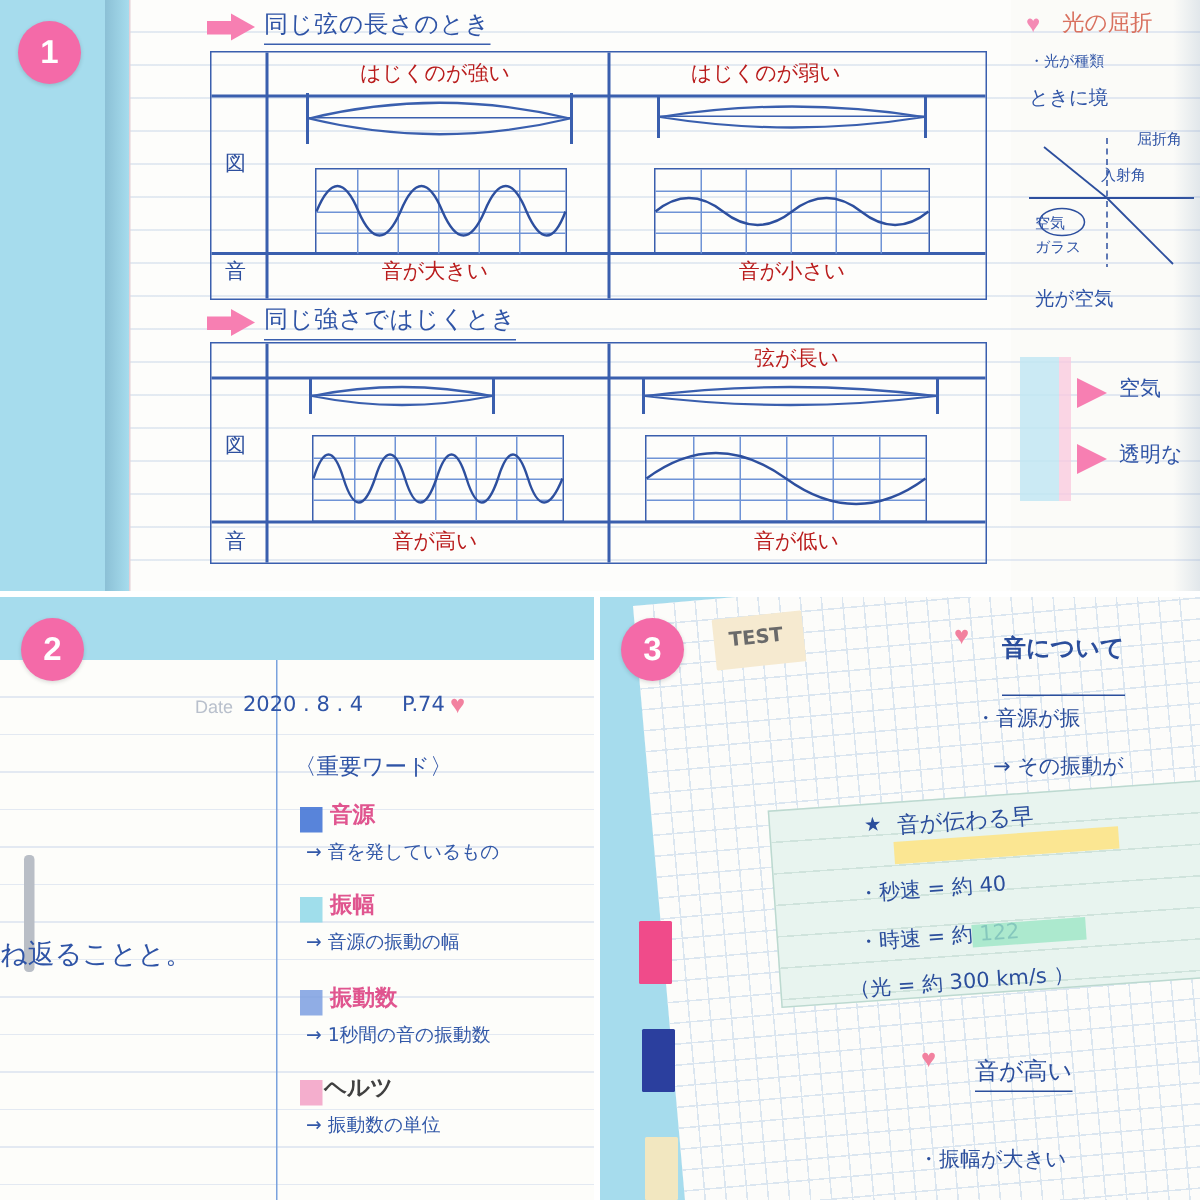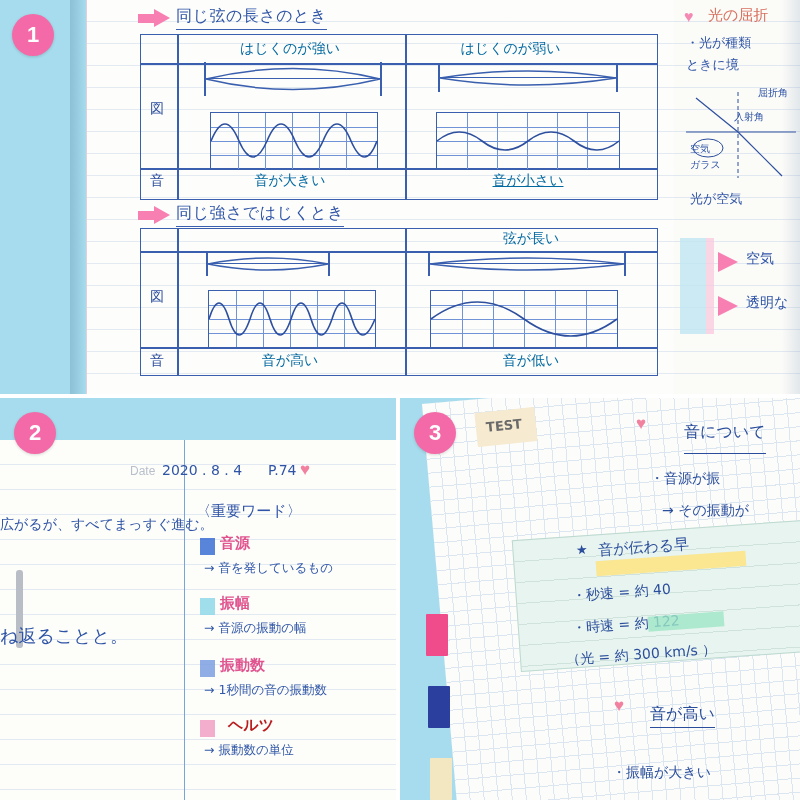--- a/index.html
+++ b/index.html
@@ -49,21 +49,21 @@
   .arrow-tail{position:absolute;height:9px;background:#f77fb2;}
 
   .t1{position:absolute;font-size:15px;letter-spacing:.5px;}
 
   
   .tbl{position:absolute;border:1.6px solid #3a5fae;}
   .tbl .vline{position:absolute;top:0;bottom:0;width:1.6px;background:#3a5fae;}
   .tbl .hline{position:absolute;left:0;right:0;height:1.6px;background:#3a5fae;}
 
   .cellLabel{position:absolute;font-size:14px;color:#2d4f9e;}
-  .centerTxt{position:absolute;text-align:center;font-size:14px;color:#0369a1;}
+  .centerTxt{position:absolute;text-align:center;font-size:14px;color:#b91c1c;}
 
   
   .gridbox{position:absolute;border:1.3px solid #3a5fae;background:transparent;}
   .gridbox .g{position:absolute;background:#6f93d6;}
 
   .stringdiag{position:absolute;}
   .stringdiag .bar{position:absolute;width:1.6px;background:#3a5fae;}
   .stringdiag .mid{position:absolute;height:1.4px;background:#3a5fae;}
 
   svg.wave{position:absolute;left:0;top:0;overflow:visible;}
@@ -125,21 +125,21 @@
       <div class="vline" style="left:36px;"></div>
       <div class="vline" style="left:264px;"></div>
       <div class="hline" style="top:28px;"></div>
       <div class="hline" style="top:133px;"></div>
     </div>
     <div class="centerTxt" style="left:176px;top:40px;width:228px;">はじくのが強い</div>
     <div class="centerTxt" style="left:406px;top:40px;width:209px;">はじくのが弱い</div>
     <div class="cellLabel" style="left:150px;top:100px;">図</div>
     <div class="cellLabel" style="left:150px;top:172px;">音</div>
     <div class="centerTxt" style="left:176px;top:172px;width:228px;">音が大きい</div>
-    <div class="centerTxt" style="left:406px;top:172px;width:244px;text-decoration:underline;">音が小さい</div>
+    <div class="centerTxt" style="left:406px;top:172px;width:244px;">音が小さい</div>
 
     <div class="stringdiag" style="left:204px;top:62px;width:178px;height:34px;">
       <div class="bar" style="left:0;top:0;height:34px;"></div>
       <div class="bar" style="left:176px;top:0;height:34px;"></div>
       <div class="mid" style="left:0;top:16px;width:178px;"></div>
       <svg class="wave" width="178" height="34">
         <path d="M2 17 Q 89 -4 176 17 Q 89 38 2 17 Z" fill="none" stroke="#3a5fae" stroke-width="1.5"></path>
       </svg>
     </div>
 
@@ -240,21 +240,21 @@
       <svg class="wave" width="186" height="56">
         <path d="M0 28 Q 46 -6 93 28 Q 140 62 186 28" fill="none" stroke="#2d4f9e" stroke-width="1.6"></path>
       </svg>
     </div>
 
     <div class="rightpage">
       <div class="lines"></div>
     </div>
     <div class="pinkheart" style="position:absolute;left:684px;top:8px;font-size:16px;">♥</div>
     <div class="hand" style="position:absolute;left:708px;top:6px;font-size:15px;color:#d9715f;">光の屈折</div>
-    <div class="hand" style="position:absolute;left:686px;top:34px;font-size:13px;">・光が種類</div>
+    <div class="hand" style="position:absolute;left:686px;top:34px;font-size:10px;">・光が種類</div>
     <div class="hand" style="position:absolute;left:686px;top:56px;font-size:13px;">ときに境</div>
     <svg style="position:absolute;left:686px;top:92px;" width="110" height="86">
       <line x1="0" y1="40" x2="110" y2="40" stroke="#2d4f9e" stroke-width="1.2"></line>
       <line x1="52" y1="0" x2="52" y2="86" stroke="#2d4f9e" stroke-width="1" stroke-dasharray="4 3"></line>
       <line x1="10" y1="6" x2="52" y2="40" stroke="#2d4f9e" stroke-width="1.2"></line>
       <line x1="52" y1="40" x2="96" y2="84" stroke="#2d4f9e" stroke-width="1.2"></line>
       <ellipse cx="22" cy="56" rx="15" ry="9" fill="none" stroke="#2d4f9e" stroke-width="1"></ellipse>
     </svg>
     <div class="hand" style="position:absolute;left:758px;top:86px;font-size:10px;">屈折角</div>
     <div class="hand" style="position:absolute;left:734px;top:110px;font-size:10px;">入射角</div>
@@ -280,56 +280,55 @@
       <div class="lines"></div>
       <div class="ring"></div>
       <div class="divider-v" style="left:184px;"></div>
     </div>
 
     <div style="position:absolute;left:130px;top:66px;font-size:12px;color:#b9c0cc;">Date</div>
     <div class="hand" style="position:absolute;left:162px;top:64px;font-size:14px;">2020 . 8 . 4</div>
     <div class="hand" style="position:absolute;left:268px;top:64px;font-size:14px;">P.74</div>
     <div class="heart" style="left:300px;top:62px;">♥</div>
 
-    <div class="hand" style="position:absolute;left:0px;top:118px;font-size:14px;">広がるが、すべてまっすぐ進む。</div>
     <div class="hand" style="position:absolute;left:0px;top:226px;font-size:18px;">ね返ることと。</div>
 
     <div class="hand" style="position:absolute;left:196px;top:104px;font-size:15px;">〈重要ワード〉</div>
 
     <div class="kwbox" style="left:200px;top:140px;width:15px;background:#3b6fd4;"></div>
     <div class="kw hand" style="left:220px;top:136px;color:#e0558f;">音源</div>
     <div class="sub hand" style="left:204px;top:162px;">→ 音を発しているもの</div>
 
     <div class="kwbox" style="left:200px;top:200px;width:15px;background:#8fd8e8;"></div>
     <div class="kw hand" style="left:220px;top:196px;color:#e0558f;">振幅</div>
     <div class="sub hand" style="left:204px;top:222px;">→ 音源の振動の幅</div>
 
     <div class="kwbox" style="left:200px;top:262px;width:15px;background:#7d9fe0;"></div>
     <div class="kw hand" style="left:220px;top:258px;color:#e0558f;">振動数</div>
     <div class="sub hand" style="left:204px;top:284px;">→ 1秒間の音の振動数</div>
 
     <div class="kwbox" style="left:200px;top:322px;width:15px;background:#f2a0c4;"></div>
-    <div class="kw hand" style="left:228px;top:318px;color:#b91c1c;">ヘルツ</div>
+    <div class="kw hand" style="left:216px;top:318px;color:#404040;">ヘルツ</div>
     <div class="sub hand" style="left:204px;top:344px;">→ 振動数の単位</div>
   </div>
 
   <div class="panel" id="panel3">
     <div class="nb3">
       <div class="grid3"></div>
     </div>
 
     <div class="tabmark" style="left:76px;top:12px;width:60px;height:34px;background:#f6ead0;transform:rotate(-6deg);"></div>
     <div class="hand" style="position:absolute;left:86px;top:20px;font-size:13px;font-weight:bold;color:#6a6a6a;transform:rotate(-6deg);">TEST</div>
 
     <div class="tabmark" style="left:26px;top:216px;width:22px;height:42px;background:#f04b8a;"></div>
     <div class="tabmark" style="left:28px;top:288px;width:22px;height:42px;background:#2b3f9e;"></div>
     <div class="tabmark" style="left:30px;top:360px;width:22px;height:42px;background:#f2e7c0;"></div>
 
     <div class="heart" style="left:236px;top:16px;">♥</div>
-    <div class="txt3 hand" style="left:284px;top:24px;font-size:16px;border-bottom:1.4px solid #2b4e9c;padding-bottom:10px;">音について</div>
+    <div class="txt3 hand" style="left:268px;top:24px;font-size:16px;border-bottom:1.4px solid #2b4e9c;padding-bottom:20px;font-weight:bold;">音について</div>
     <div class="txt3 hand" style="left:250px;top:72px;">・音源が振</div>
     <div class="txt3 hand" style="left:262px;top:104px;">→ その振動が</div>
 
     <div class="memo" style="left:116px;top:132px;width:290px;height:130px;transform:rotate(-4deg);">
       <div class="mgrid"></div>
     </div>
     <div class="star" style="left:176px;top:144px;transform:rotate(-4deg);">★</div>
     <div class="txt3 hand" style="left:198px;top:140px;font-size:15px;transform:rotate(-4deg);">音が伝わる早</div>
     <div class="hl" style="left:196px;top:158px;width:150px;background:#ffe27a;transform:rotate(-4deg);"></div>
     <div class="txt3 hand" style="left:172px;top:186px;font-size:14px;transform:rotate(-4deg);">・秒速 = 約 40</div>

